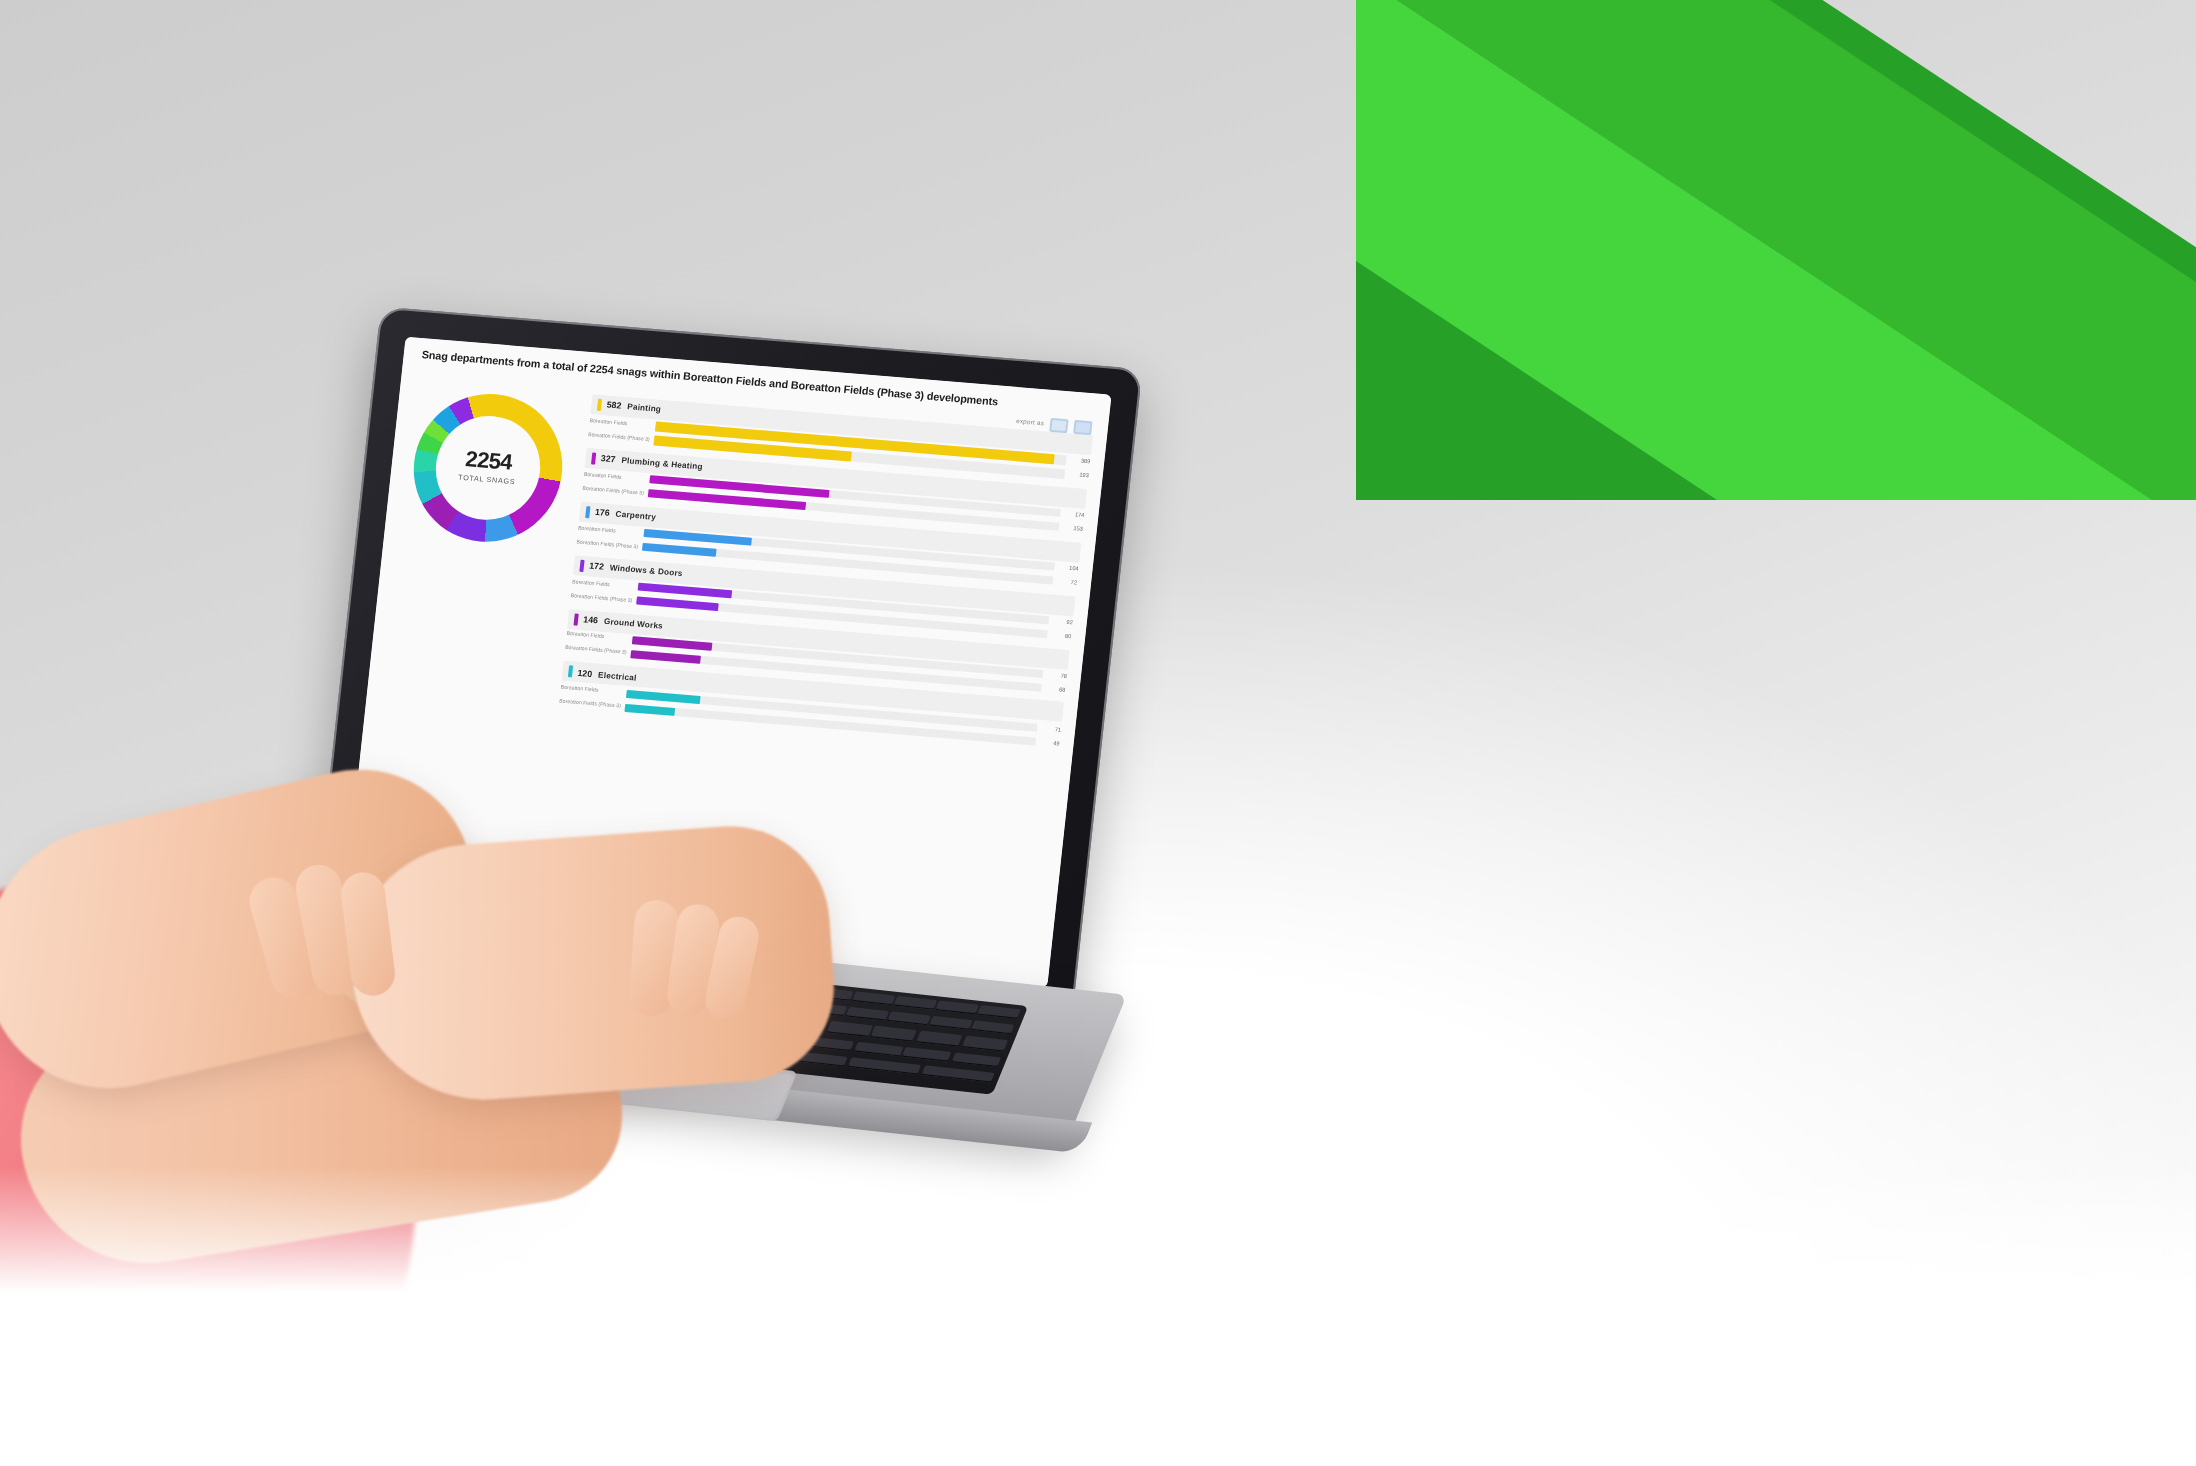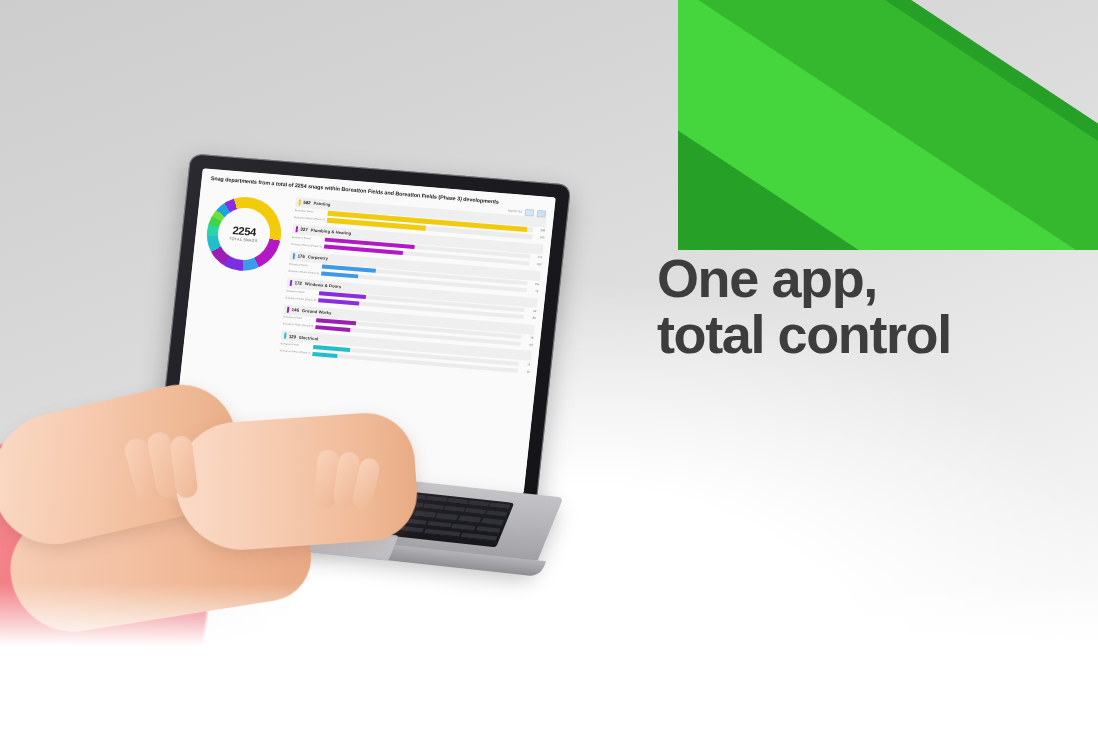--- a/index.html
+++ b/index.html
@@ -482,18 +482,14 @@
     <div class="finger f1"></div>
     <div class="finger f2"></div>
     <div class="finger f3"></div>
     <div class="finger f4"></div>
     <div class="finger f5"></div>
     <div class="finger f6"></div>
   </div>
 
   <div class="table-fg"></div>
 
-  <div class="headline">
-    <span>One app,</span>
-    <span class="l2">total control</span>
-  </div>
 
 </div>
 
 </body></html>

